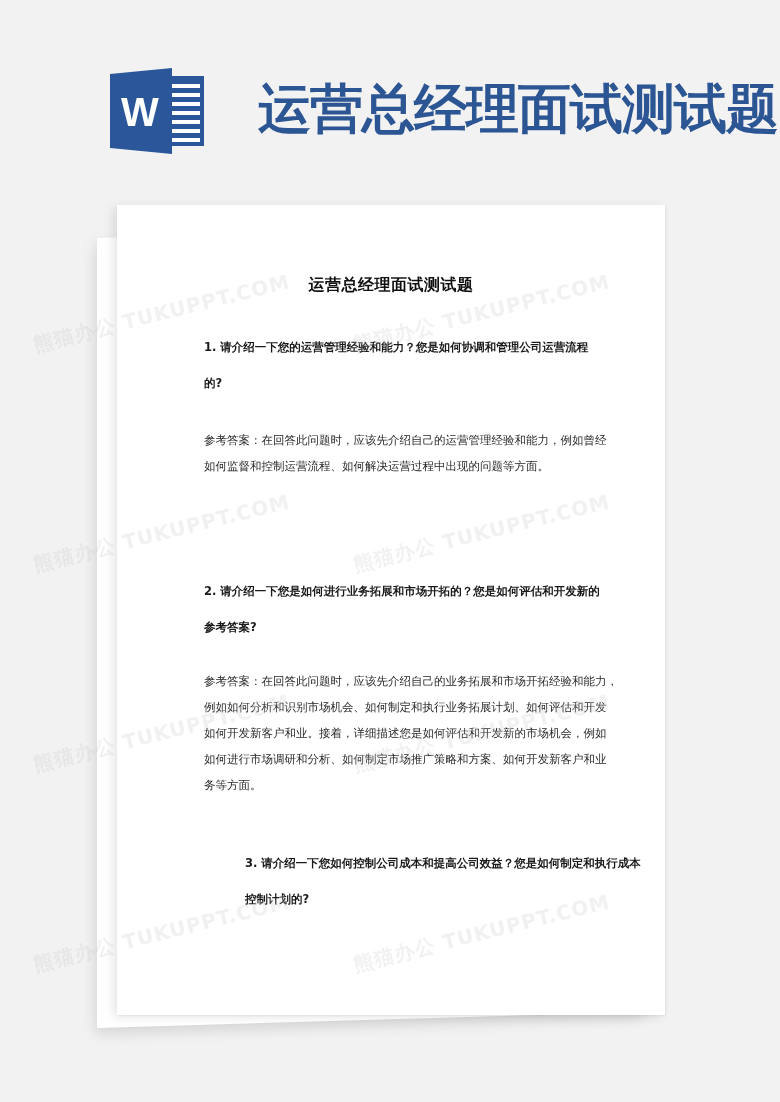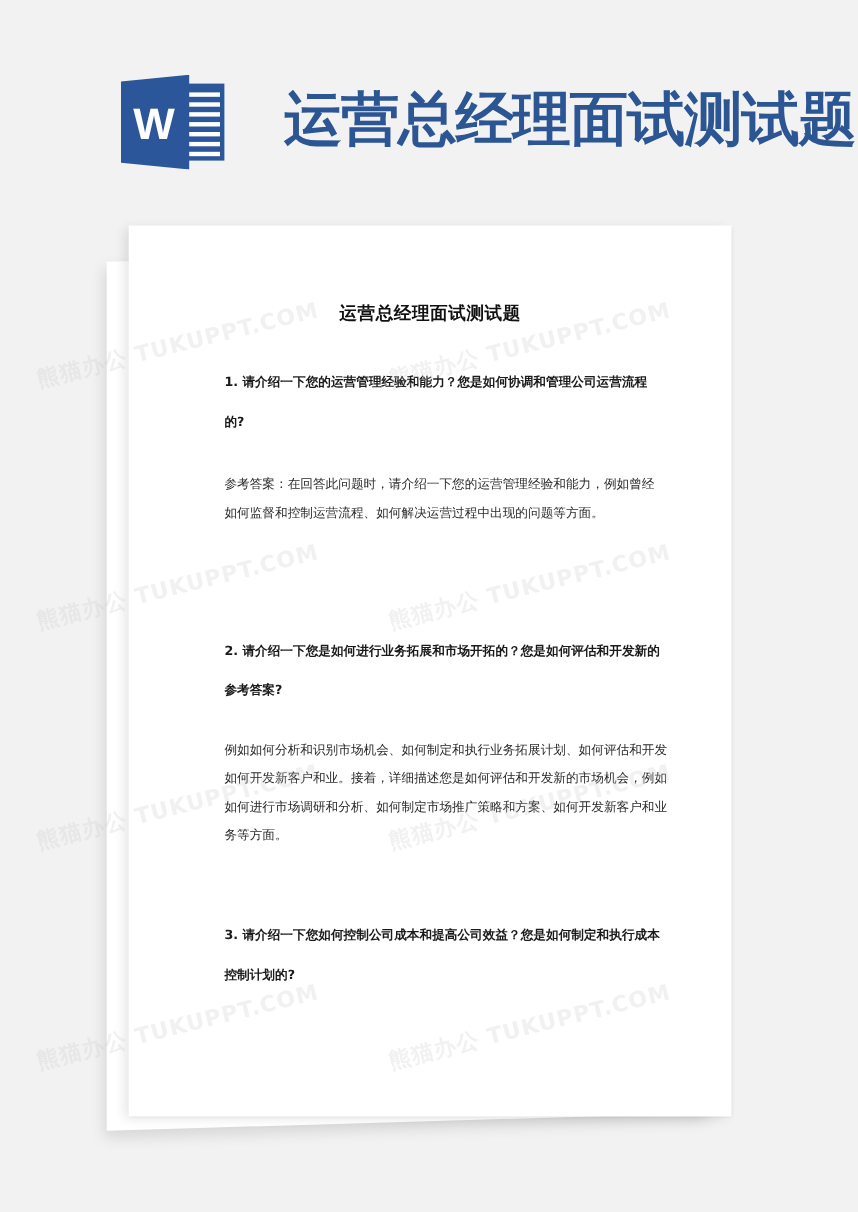--- a/index.html
+++ b/index.html
@@ -67,36 +67,37 @@
 <div class="back-page"></div>
 
 <div class="page">
   <div class="doc-title">运营总经理面试测试题</div>
 
   <div class="q" style="top:124px;">
     <div>1. 请介绍一下您的运营管理经验和能力？您是如何协调和管理公司运营流程</div>
     <div>的?</div>
   </div>
   <div class="a" style="top:222px;">
-    <div>参考答案：在回答此问题时，请介绍一下您的运营管理经验和能力，例如曾经</div>
+    <div>参考答案：在回答此问题时，应该先介绍自己的运营管理经验和能力，例如曾经</div>
     <div>如何监督和控制运营流程、如何解决运营过程中出现的问题等方面。</div>
   </div>
 
   <div class="q" style="top:368px;">
     <div>2. 请介绍一下您是如何进行业务拓展和市场开拓的？您是如何评估和开发新的</div>
     <div>参考答案?</div>
   </div>
   <div class="a" style="top:463px;">
+    <div>参考答案：在回答此问题时，应该先介绍自己的业务拓展和市场开拓经验和能力，</div>
     <div>例如如何分析和识别市场机会、如何制定和执行业务拓展计划、如何评估和开发</div>
     <div>如何开发新客户和业。接着，详细描述您是如何评估和开发新的市场机会，例如</div>
     <div>如何进行市场调研和分析、如何制定市场推广策略和方案、如何开发新客户和业</div>
     <div>务等方面。</div>
   </div>
 
-  <div class="q" style="top:627px;">
+  <div class="q" style="top:640px;margin-left:41px;">
     <div>3. 请介绍一下您如何控制公司成本和提高公司效益？您是如何制定和执行成本</div>
     <div>控制计划的?</div>
   </div>
 </div>
 
 <div class="watermark" style="left:30px; top:300px;">熊猫办公 TUKUPPT.COM</div>
 <div class="watermark" style="left:350px; top:300px;">熊猫办公 TUKUPPT.COM</div>
 <div class="watermark" style="left:30px; top:520px;">熊猫办公 TUKUPPT.COM</div>
 <div class="watermark" style="left:350px; top:520px;">熊猫办公 TUKUPPT.COM</div>
 <div class="watermark" style="left:30px; top:720px;">熊猫办公 TUKUPPT.COM</div>

